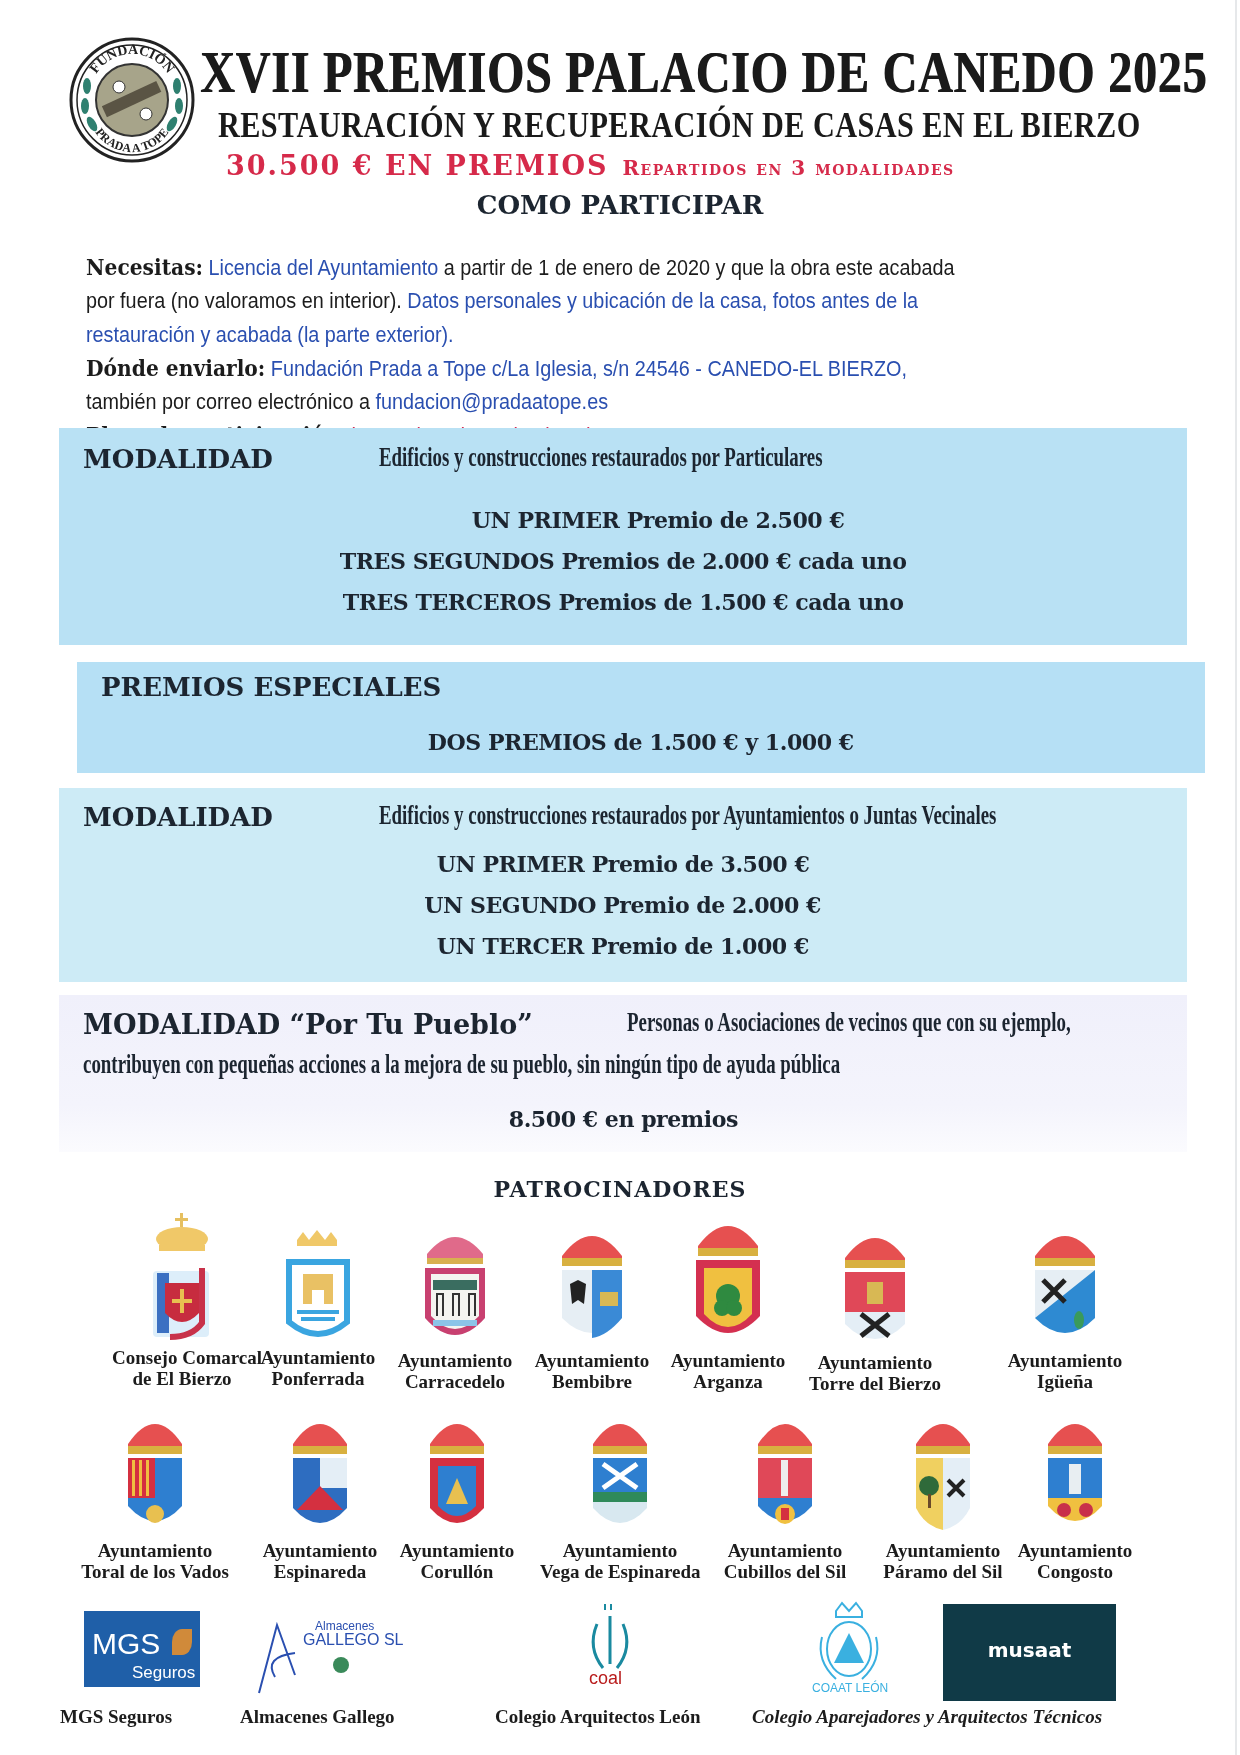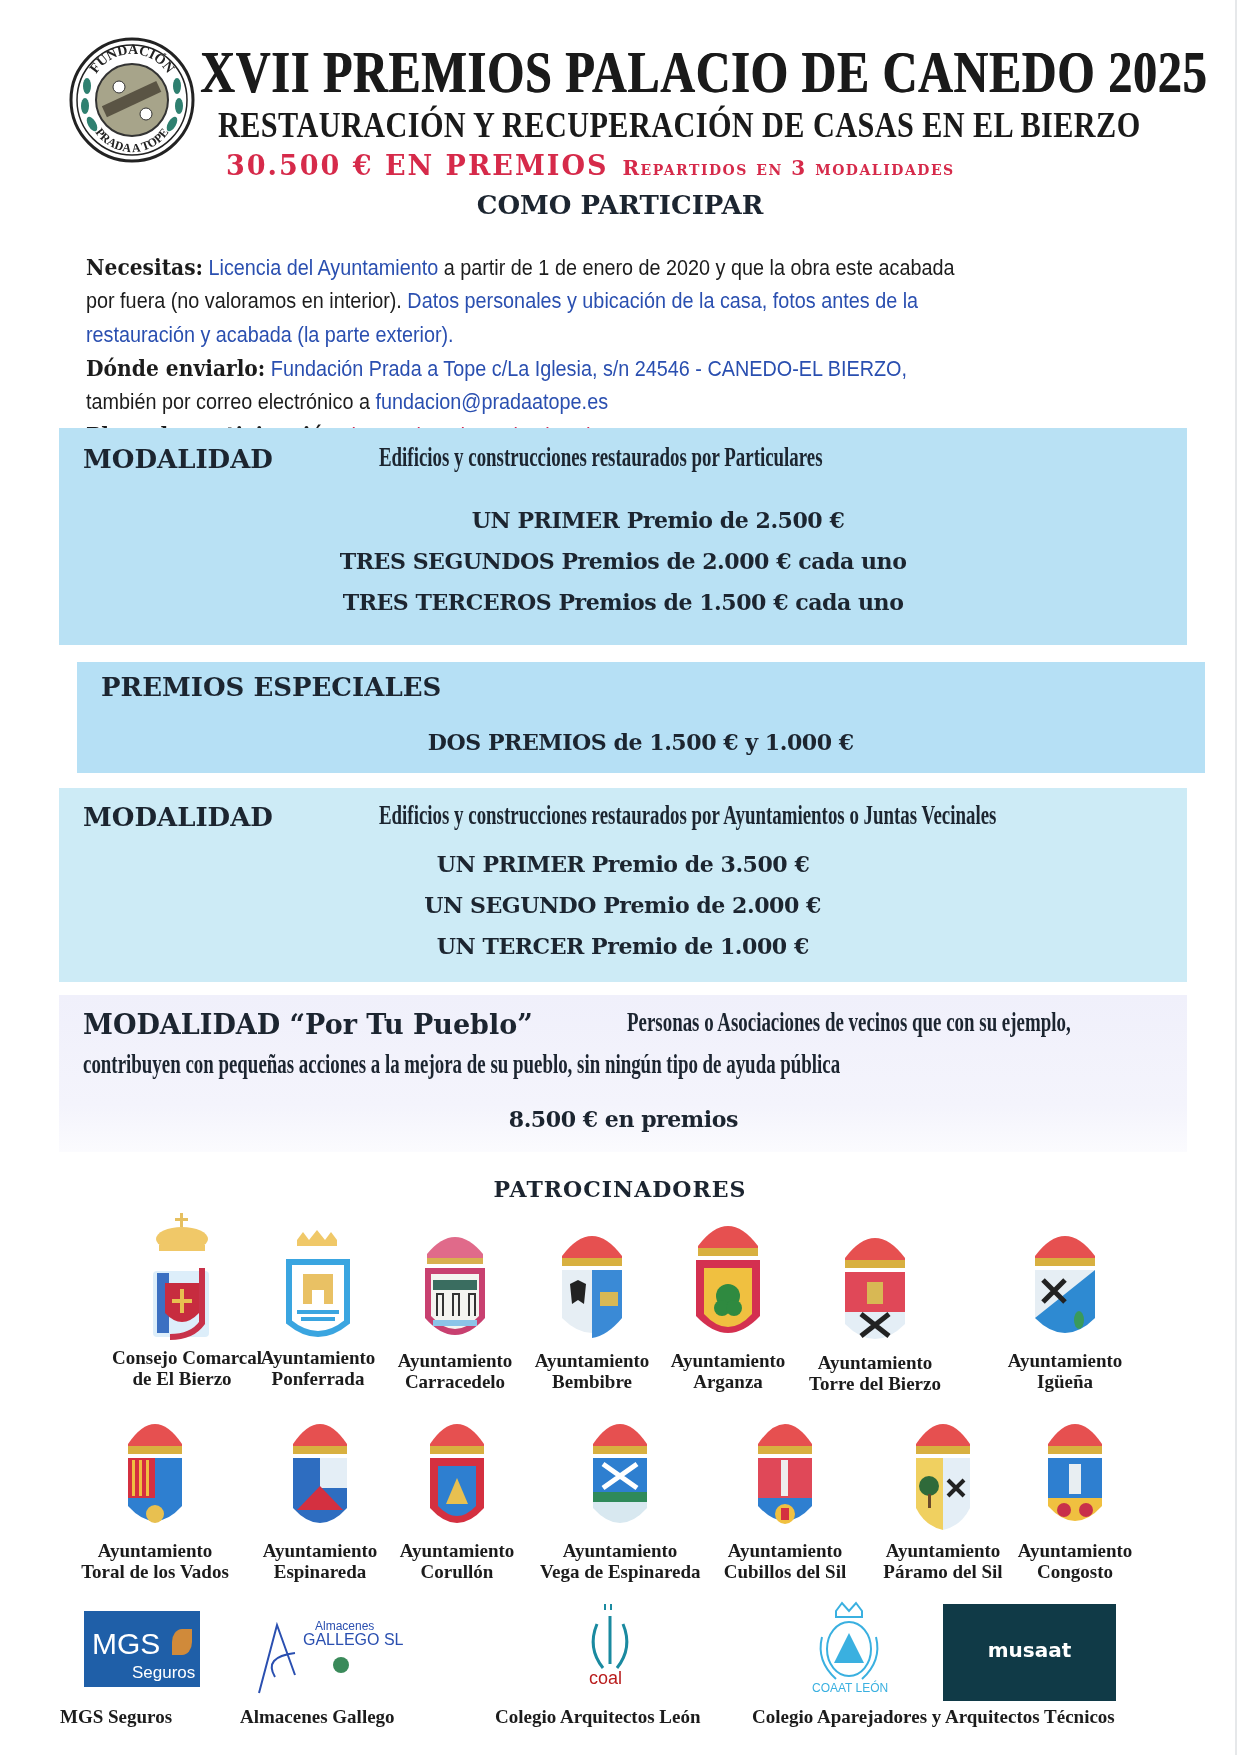--- a/index.html
+++ b/index.html
@@ -347,17 +347,17 @@
 
 <div class="abs" style="left:808px;top:1597px;width:82px;height:98px;">
   <svg width="82" height="86" viewBox="0 0 82 86">
     <path d="M28 14 l6 -8 l7 8 l7 -8 l6 8 v6 h-26z" fill="none" stroke="#3ab0e0" stroke-width="2"></path>
     <ellipse cx="41" cy="52" rx="22" ry="27" fill="none" stroke="#3ab0e0" stroke-width="2"></ellipse>
     <path d="M26 66 l15 -30 l15 30z" fill="#3ab0e0"></path>
     <path d="M14 40 q-6 24 14 42 M68 40 q6 24 -14 42" stroke="#3ab0e0" stroke-width="2" fill="none"></path>
   </svg>
   <div class="abs" style="left:4px;top:84px;font-family:'Liberation Sans',sans-serif;font-size:12px;color:#3ab0e0;white-space:nowrap;">COAAT LEÓN</div>
 </div>
-<div class="lbl2" style="left:752px;top:1706px;width:400px;">Colegio Aparejadores y Arquitectos Técnicos</div>
+<div class="lbl2" style="left:752px;top:1706px;width:400px;font-style:italic;">Colegio Aparejadores y Arquitectos Técnicos</div>
 
 <div class="abs" style="left:943px;top:1604px;width:173px;height:97px;background:#103a47;">
   <div class="abs" style="left:0;top:34px;width:173px;text-align:center;font-family:'DejaVu Sans',sans-serif;font-weight:bold;font-size:20px;color:#fff;">musaat</div>
 </div>
 
 </body></html>

